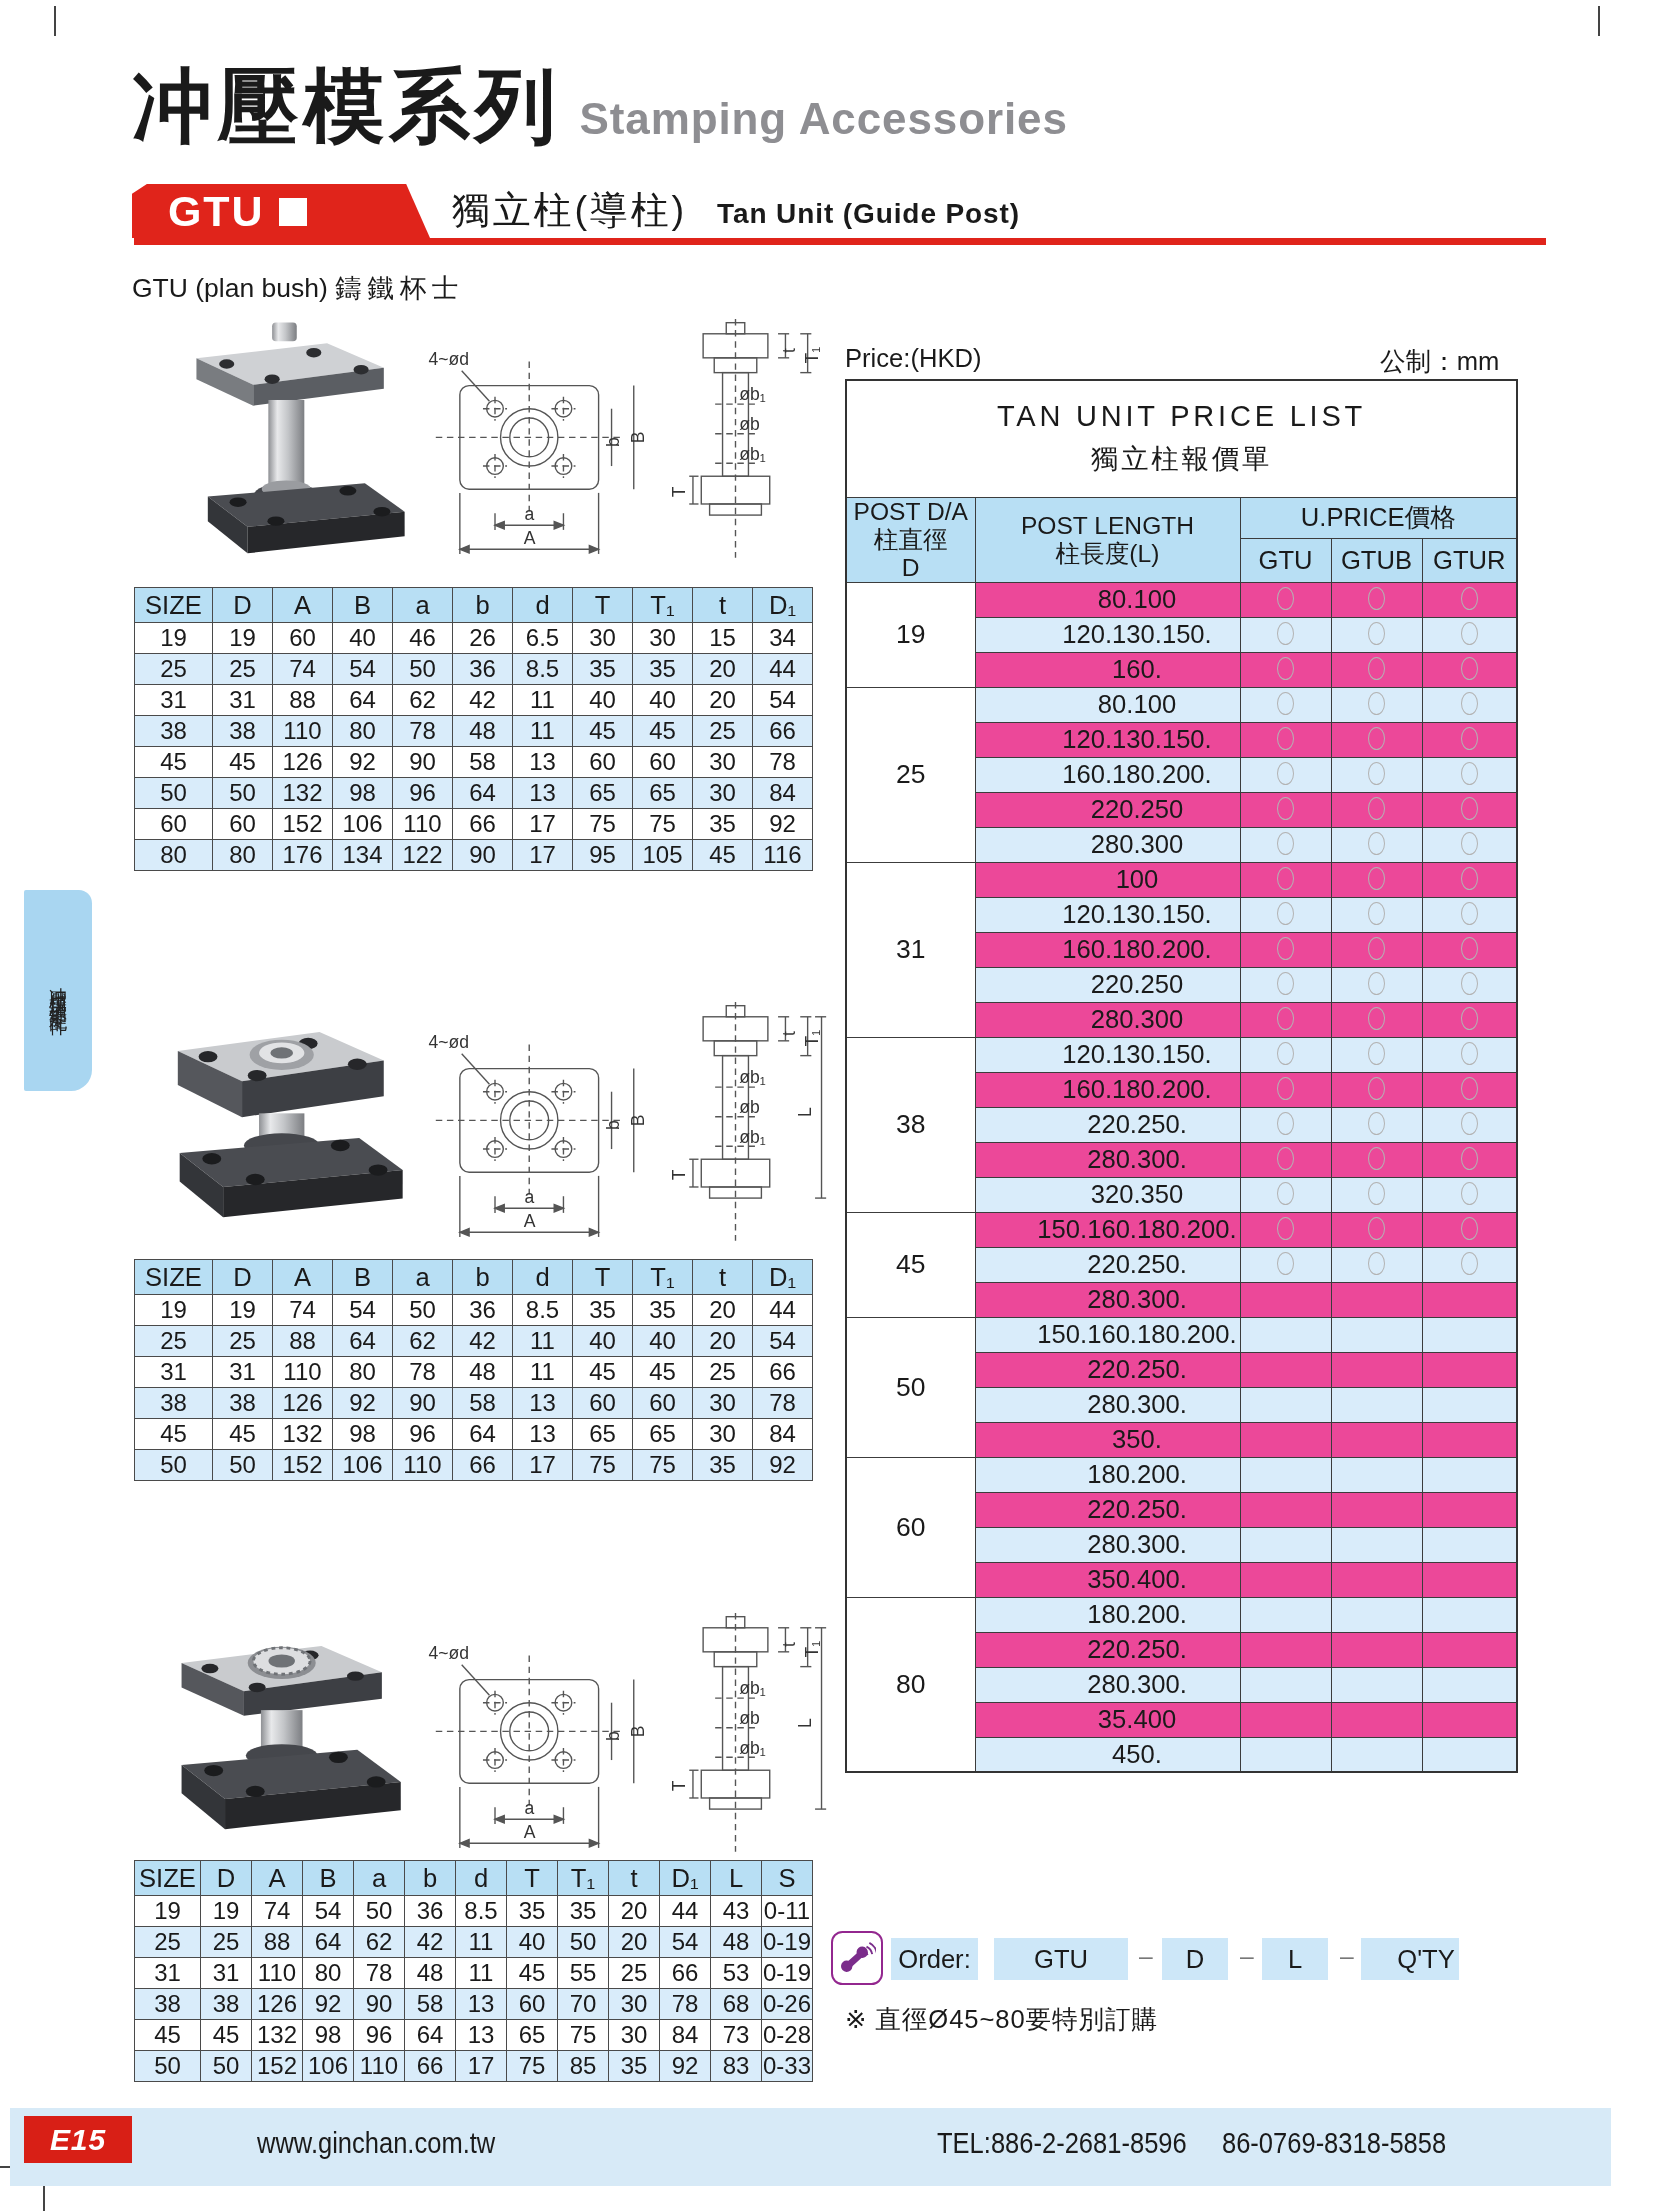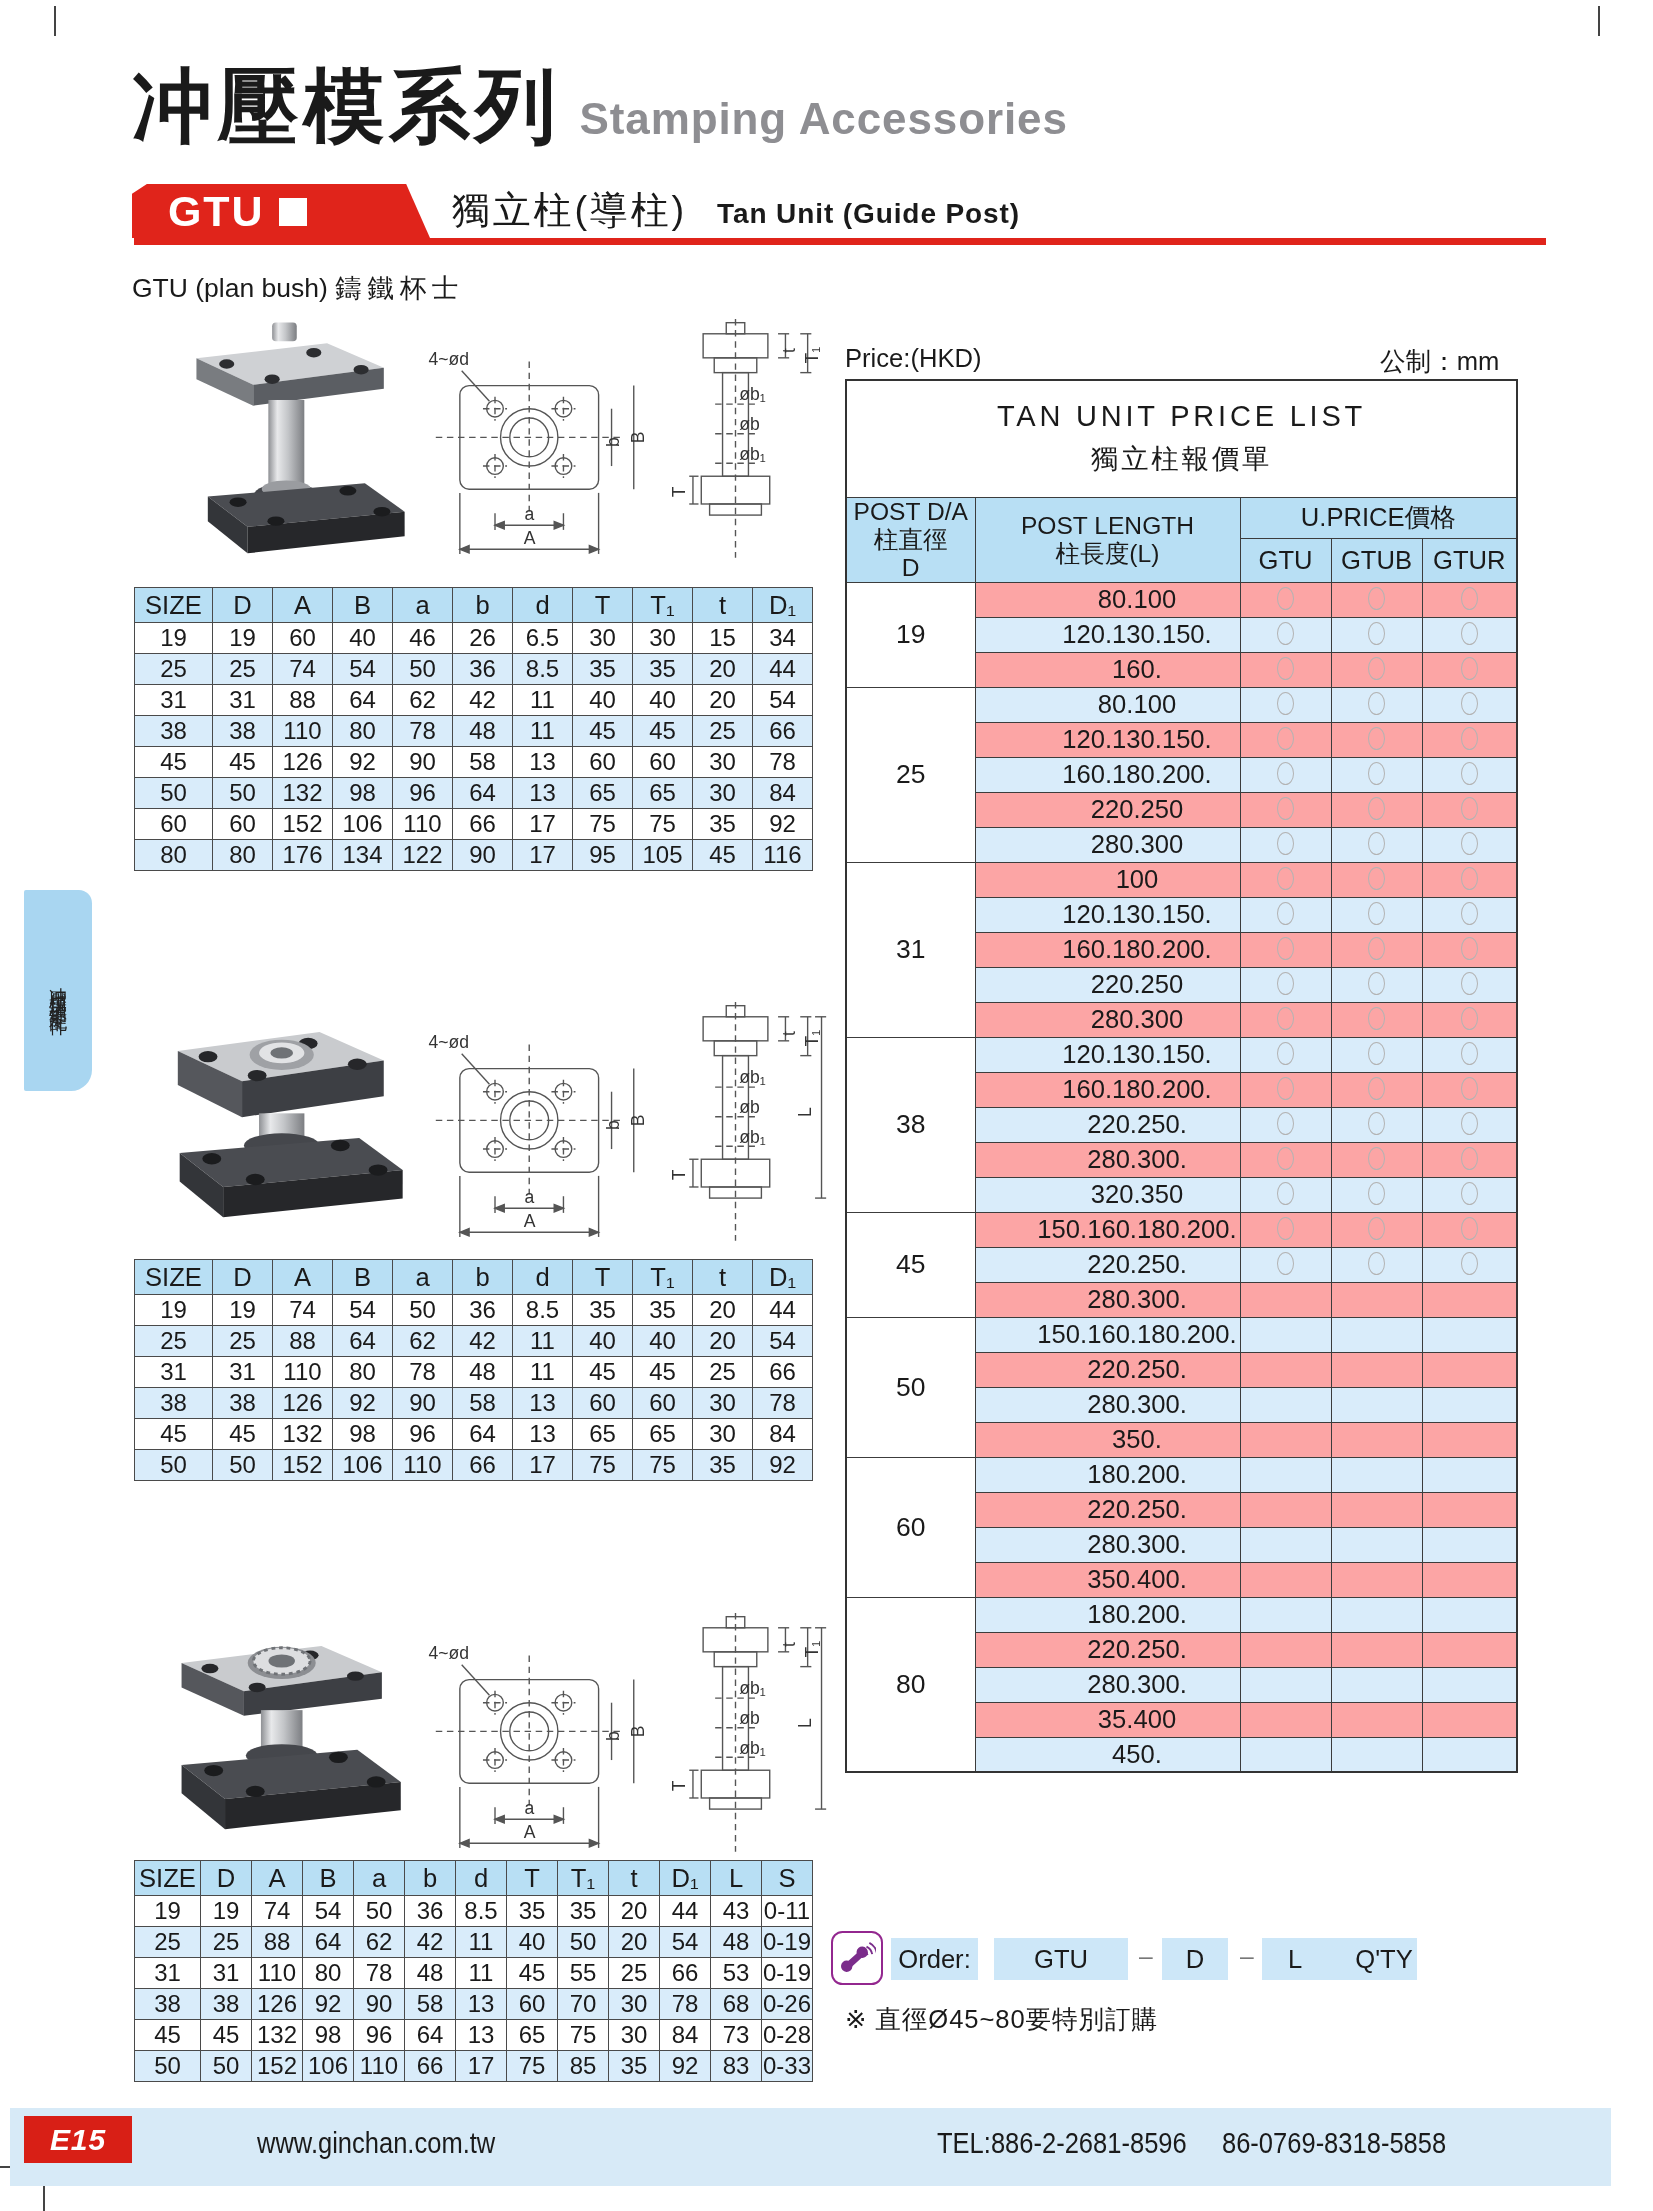--- a/index.html
+++ b/index.html
@@ -37,21 +37,21 @@
   .spec tr.alt td{background:var(--row-blue);}
 
   
   .side-tab{position:absolute;left:24px;top:890px;width:68px;height:201px;background:var(--tab-blue);
             border-radius:1.9px 13.2px 21px 1.9px;display:flex;align-items:center;justify-content:center;}
   .side-tab span{writing-mode:vertical-rl;text-orientation:upright;font-size:18px;letter-spacing:3.8px;color:#222;}
 
   
   .price-label{position:absolute;left:845px;top:344px;font-size:25.6px;}
   .metric-label{position:absolute;left:1380px;top:344px;font-size:25.6px;}
-  .price-table{position:absolute;left:845px;top:379px;border-collapse:collapse;table-layout:fixed;width:670px;background:#fca5a5;}
+  .price-table{position:absolute;left:845px;top:379px;border-collapse:collapse;table-layout:fixed;width:670px;background:#ec4899;}
   .price-table th,.price-table td{border:1.9px solid #3c3c3c;}
   .price-table{border:2.8px solid #333;}
   .pt-title{height:117px;text-align:center;background:#fff;font-weight:normal;}
   .pt-title .l1{font-size:29px;letter-spacing:3.8px;}
   .pt-title .l2{font-size:27.4px;letter-spacing:2.8px;margin-top:7.6px;}
   .pt-head{background:var(--header-blue);font-weight:normal;text-align:center;}
   .pt-head .s{display:block;font-size:24.6px;line-height:28px;}
   th.pt-head{font-size:25.6px;}
   .pt-row-h1{height:40px;} .pt-row-h2{height:42px;}
   .pt-d{font-size:26.5px;text-align:center;background:#fff;}
@@ -1058,21 +1058,21 @@
       </g>
     </svg>
   </div>
   <div class="order-box" style="left:891px;width:87px;">Order:</div>
   <div class="order-box" style="left:994px;width:134px;">GTU</div>
   <span class="order-sep" style="left:1139px;">–</span>
   <div class="order-box" style="left:1162px;width:66px;">D</div>
   <span class="order-sep" style="left:1240px;">–</span>
   <div class="order-box" style="left:1262px;width:66px;">L</div>
   <span class="order-sep" style="left:1340px;">–</span>
-  <div class="order-box" style="left:1319px;width:98px;padding-left:32px;">Q'TY</div>
+  <div class="order-box" style="left:1361px;width:98px;padding-left:32px;">Q'TY</div>
 
   <div class="note">※ 直徑Ø45~80要特別訂購</div>
 
   <div class="footer-bar"></div>
   <div class="footer-page">E15</div>
   <div class="footer-site">www.ginchan.com.tw</div>
   <div class="footer-tel">
     <span>TEL:886-2-2681-8596</span>
     <span class="t2">86-0769-8318-5858</span>
   </div>

